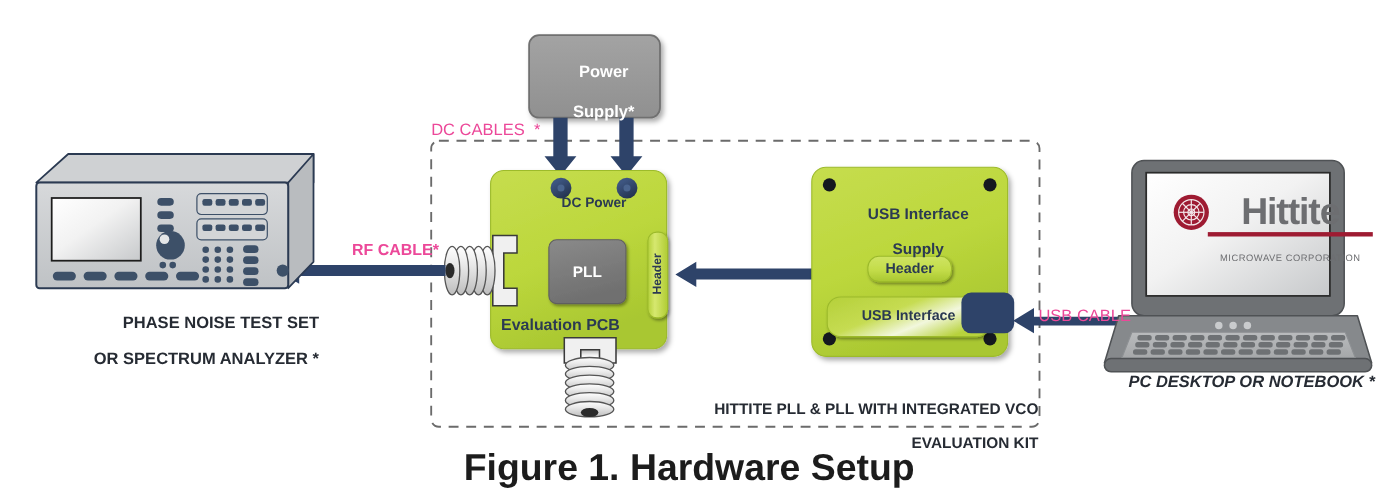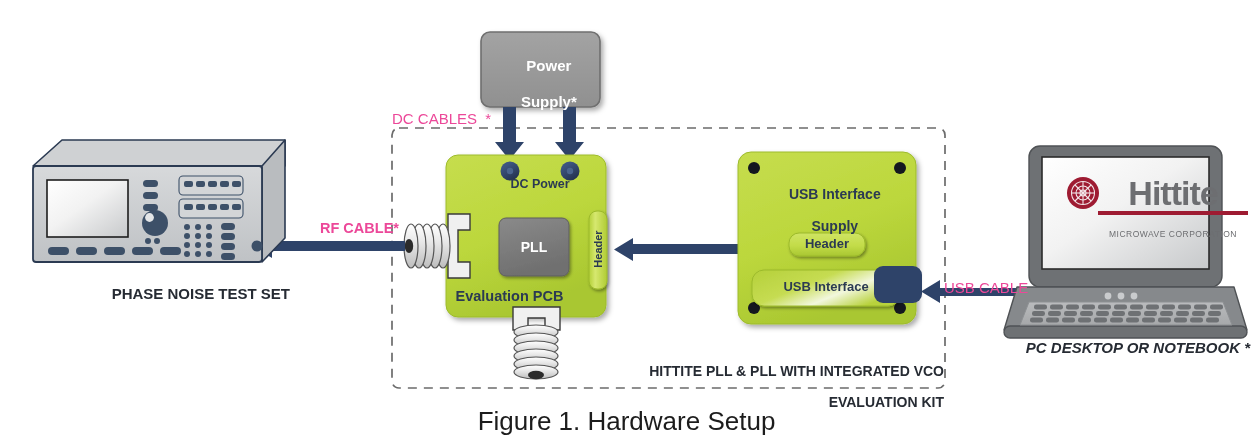--- a/index.html
+++ b/index.html
@@ -28,22 +28,23 @@
     font-family: "Liberation Sans", sans-serif;
     white-space: pre;
     line-height: 1.12;
   }
   .lbl-dark { color: #262b33; }
   .caption {
     position: absolute;
     left: 0; right: 0;
     text-align: center;
     color: #1c1c1c;
-    font-size: 26px;
-    font-family: "Liberation Sans", sans-serif;
+    font-size: 34px;
+    font-family: "Liberation Sans", sans-serif;
+    font-weight: bold;
   }
   .center { text-align: right; }
   .onboard {
     position: absolute;
     color: #2b3a52;
     font-weight: bold;
     font-family: "Liberation Sans", sans-serif;
     white-space: pre;
     text-align: center;
     line-height: 1.15;
@@ -408,20 +409,21 @@
   <div class="white-bold" style="left:499px; top:239px; width:70px; font-size:14px;">PLL</div>
 
   <div class="vert-label" style="left:576px; top:243px; width:44px; text-align:center;">Header</div>
 
   <div class="onboard" style="left:446px; top:288px; width:127px; font-size:14.5px;">Evaluation PCB</div>
 
   <div class="lbl" style="left:303px; top:220px; font-size:14.5px; font-weight:bold;margin-left:17px;">RF CABLE*</div>
 
   <div class="lbl-dark lbl center" style="left:20px; top:269px; width:270px; font-size:15px; font-weight:bold;">
     <span>PHASE NOISE TEST SET</span><br>
+    <span>OR SPECTRUM ANALYZER *</span>
   </div>
 
 
   <div class="onboard" style="left:738px; top:170px; width:178px; font-size:14px;">
     <span>USB Interface</span><br>
     <span>Supply</span>
   </div>
 
   <div class="onboard" style="left:789px; top:237px; width:76px; font-size:13px;">Header</div>
 

